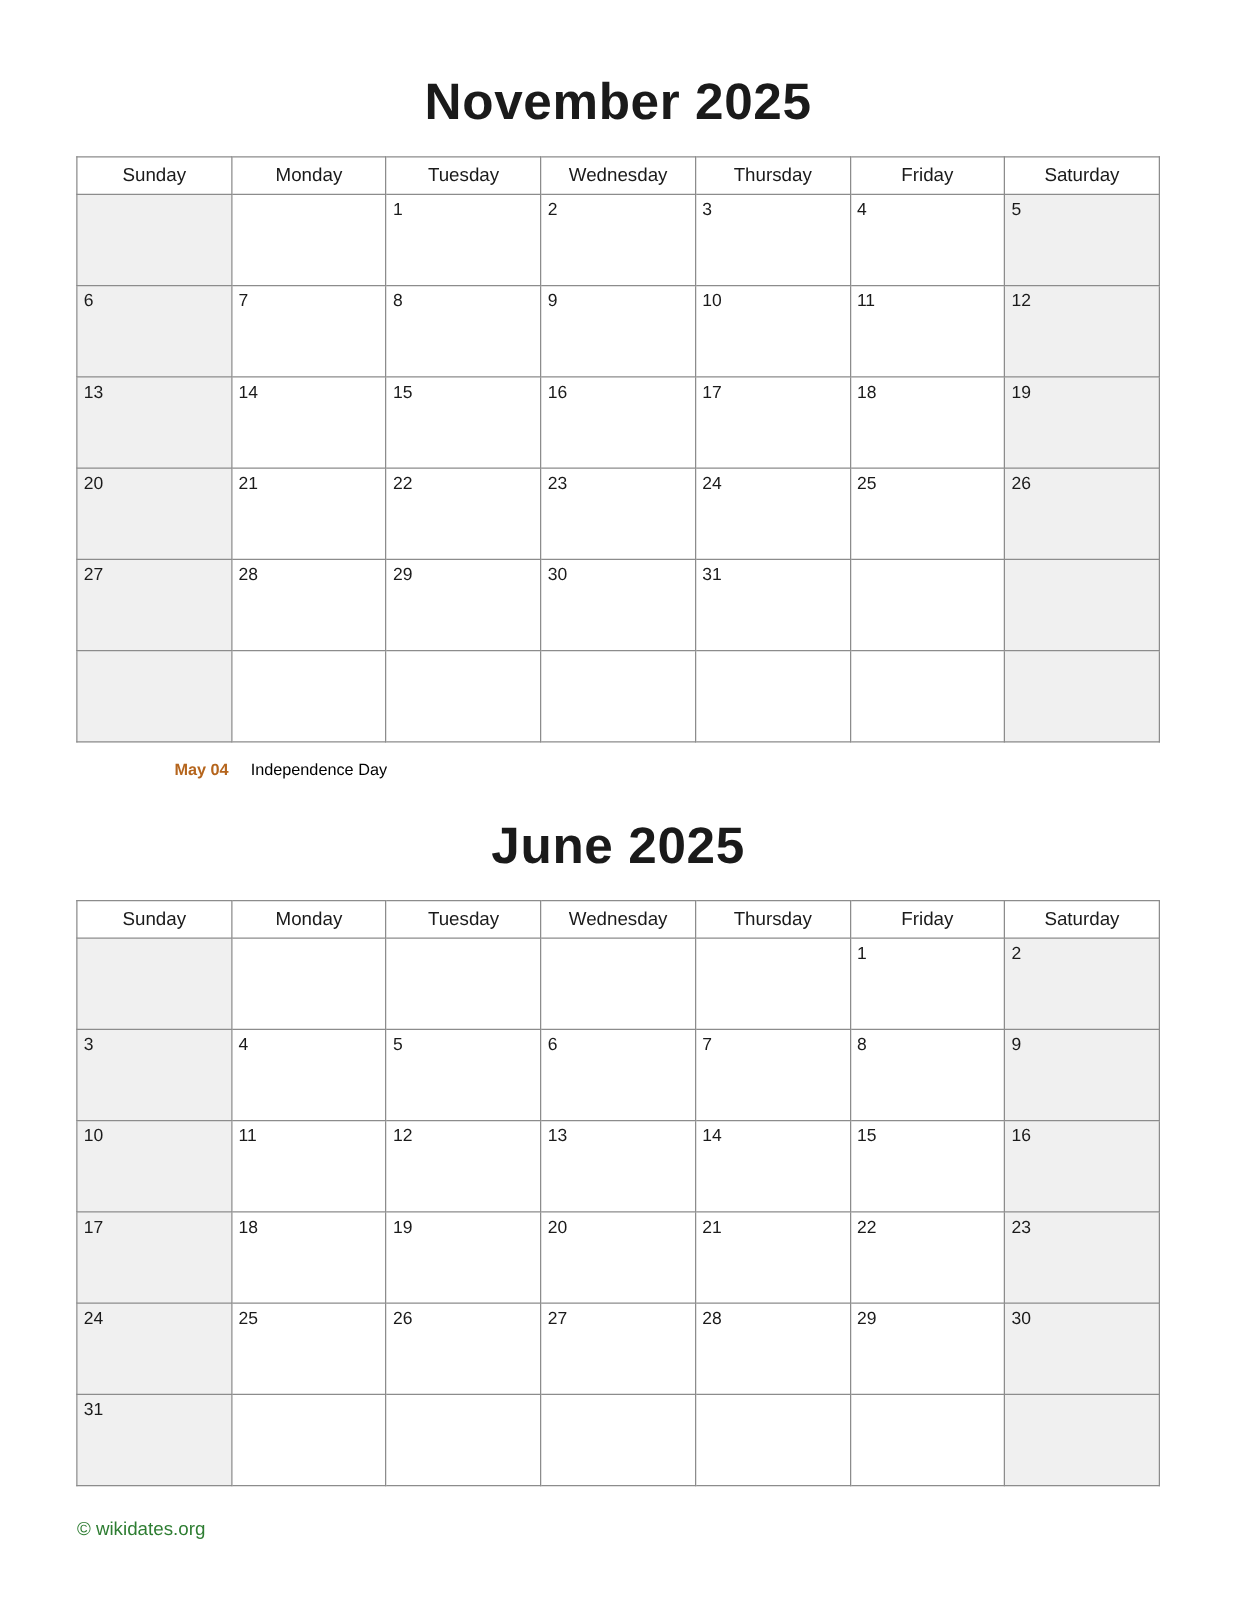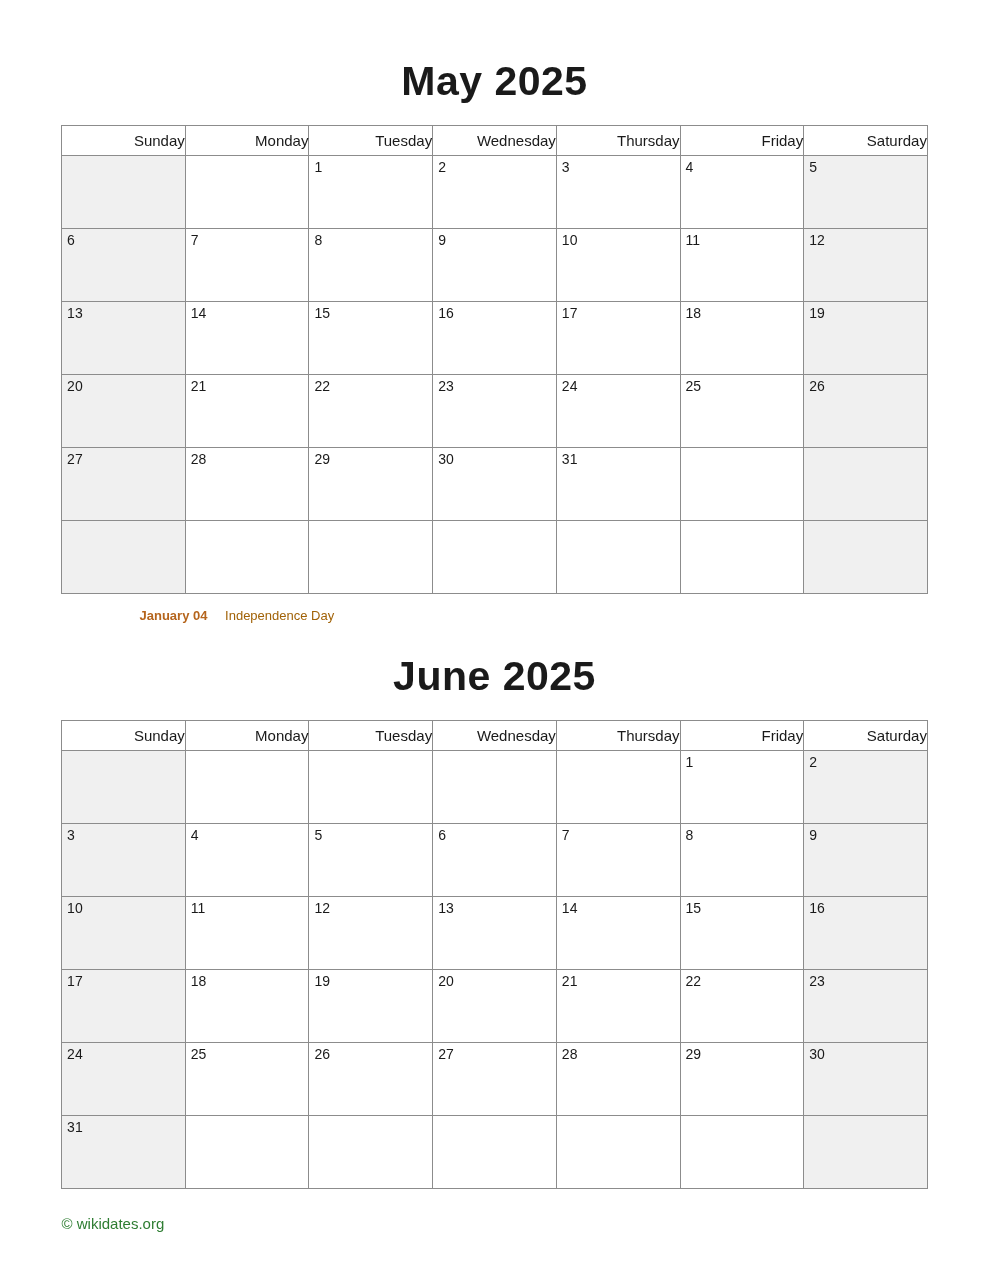--- a/index.html
+++ b/index.html
@@ -44,21 +44,21 @@
     width: 866px;
     border: 1px solid #8c8c8c;
   }
   table.cal th {
     background: #ffffff;
     border: 1px solid #8c8c8c;
     font-size: 15px;
     font-weight: normal;
     color: #1a1a1a;
     height: 24px;
-    text-align: right;
+    text-align: center;
     padding: 2px 0 3px 0;
   }
   table.cal td {
     border: 1px solid #8c8c8c;
     height: 69px;
     vertical-align: top;
     padding: 3px 0 0 5px;
     font-size: 14px;
     color: #1a1a1a;
     background: #ffffff;
@@ -76,21 +76,21 @@
     font-size: 13px;
     padding-left: 78px;
     box-sizing: border-box;
   }
   .holiday-date {
     color: #b5651d;
     font-weight: bold;
     font-size: 13px;
   }
   .holiday-name {
-    color: #a16207;
+    color: #000000;
     font-size: 13px;
     margin-left: 14px;
   }
   .footer {
     width: 866px;
     margin: 0 auto;
     text-align: left;
     padding-top: 26px;
     font-size: 15px;
   }
@@ -100,21 +100,21 @@
   .footer .brand {
     color: #2e7d32;
   }
 </style>
 </head>
 <body>
 
 <div class="page">
 
   <div class="month-block">
-    <div class="month-title">May 2025</div>
+    <div class="month-title">November 2025</div>
 
     <table class="cal">
       <colgroup>
         <col class="colw">
           <col class="colw">
           <col class="colw">
           <col class="colw">
           <col class="colw">
           <col class="colw">
           <col class="colw">
@@ -182,21 +182,21 @@
           <td></td>
           <td></td>
           <td></td>
           <td></td>
           <td class="weekend"></td>
         </tr>
       </tbody>
     </table>
 
     <div class="holiday-line">
-      <span class="holiday-date">January 04</span>
+      <span class="holiday-date">May 04</span>
       <span class="holiday-name">Independence Day</span>
     </div>
   </div>
 
   <div class="month-block">
     <div class="month-title second">June 2025</div>
 
     <table class="cal">
       <colgroup>
         <col class="colw">

